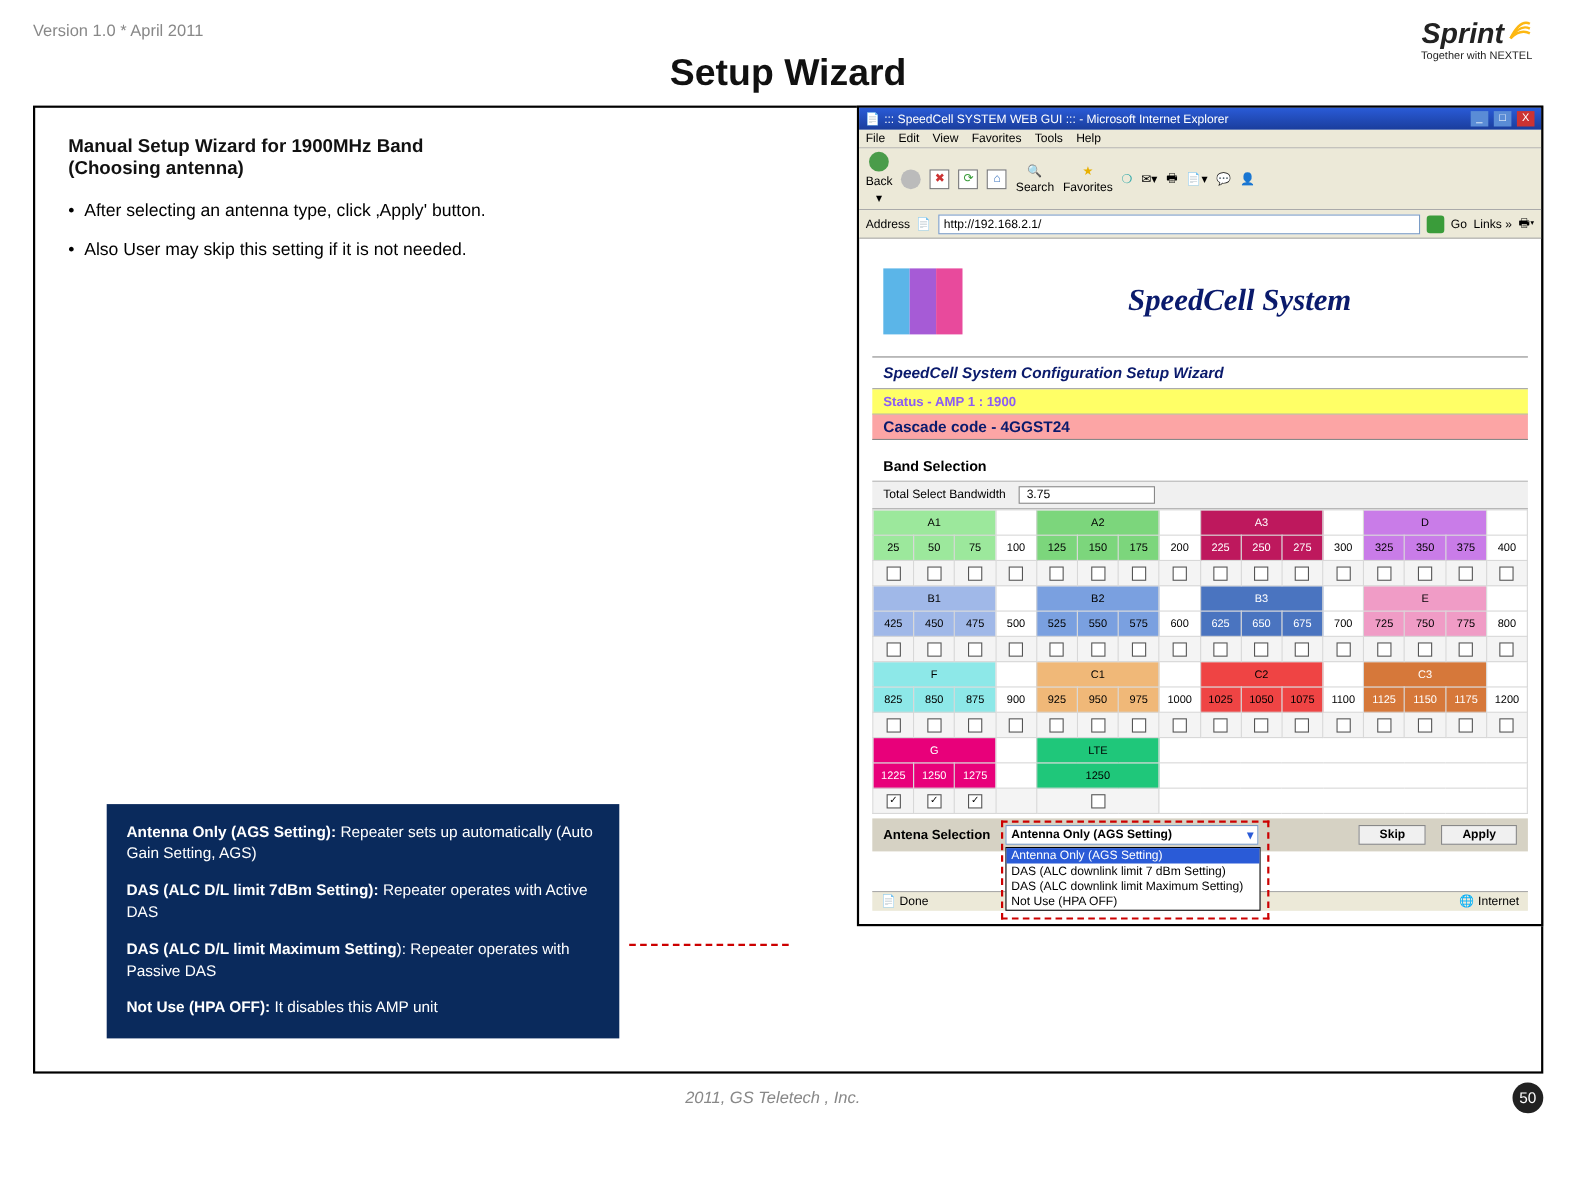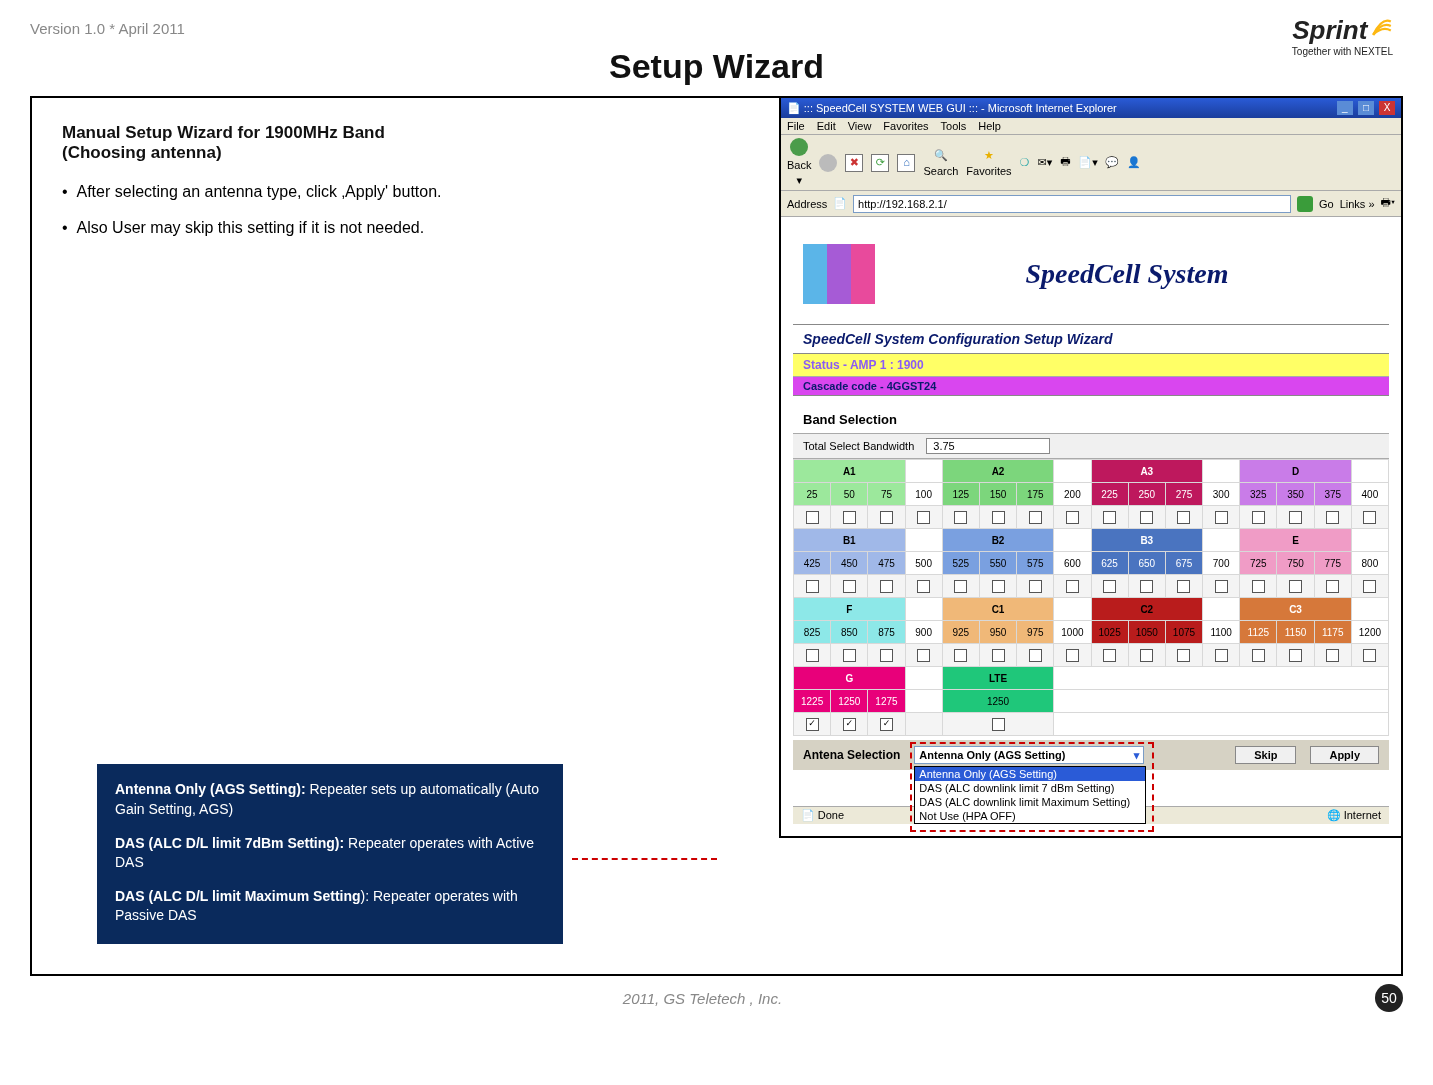--- a/index.html
+++ b/index.html
@@ -144,48 +144,48 @@
   .speedcell-title {
     flex:1;text-align:center;font-size:28px;font-weight:bold;font-style:italic;color:#0a1a6c;font-family:"Times New Roman",serif;
   }
   .wizard-header {
     background:#fff;border-top:1px solid #888;border-bottom:1px solid #888;padding:6px 10px;font-weight:bold;font-style:italic;color:#0a1a6c;font-size:14px;
   }
   .status-row {
     background:#ffff66;padding:4px 10px;font-weight:bold;font-size:12px;color:#8b5cf6;border-bottom:1px solid #aaa;
   }
   .cascade-row {
-    background:#d946ef;padding:3px 10px;font-size:11px;font-weight:bold;color:#0a1a6c;border-bottom:1px solid #888;
+    background:#fca5a5;padding:3px 10px;font-size:14px;font-weight:bold;color:#0a1a6c;border-bottom:1px solid #888;
   }
   .band-selection-header {
     background:#fff;padding:6px 10px;font-weight:bold;font-size:13px;border-bottom:1px solid #aaa;
   }
   .total-bw-row {
     background:#f0f0f0;padding:4px 10px;font-size:11px;display:flex;align-items:center;gap:12px;border-bottom:1px solid #aaa;
   }
   .bw-input { background:#fff;border:1px solid #888;padding:1px 6px;width:110px;font-size:11px; }
   table.band-grid {
     border-collapse: collapse;
     width: 100%;
     font-size: 10px;
     table-layout: fixed;
   }
   table.band-grid td {
     border: 1px solid #d8d8d8;
     text-align: center;
     padding: 2px 0;
     height: 18px;
   }
-  .hdr { font-weight: bold; }
+  .hdr { font-weight: normal; }
   .cb { display:inline-block;width:11px;height:11px;border:1px solid #555;background:#fff;vertical-align:middle; }
   .cb.chk::after { content:"✓";font-size:9px;line-height:9px;color:#000;display:block; }
   
   .bg-A1{background:#9ce89c;} .bg-A2{background:#7cd67c;} .bg-A3{background:#be185d;color:#fff;} .bg-D{background:#c97ce8;}
   .bg-B1{background:#a0b8e8;} .bg-B2{background:#7aa0e0;} .bg-B3{background:#4a74c0;color:#fff;} .bg-E{background:#f09cc6;}
-  .bg-F{background:#8de8e8;} .bg-C1{background:#f0b878;} .bg-C2{background:#b91c1c;} .bg-C3{background:#d6783a;color:#fff;}
+  .bg-F{background:#8de8e8;} .bg-C1{background:#f0b878;} .bg-C2{background:#ef4444;} .bg-C3{background:#d6783a;color:#fff;}
   .bg-G{background:#e8007a;color:#fff;} .bg-LTE{background:#1fc77a;}
   .cb-cell{background:#f4f4f4;}
   .antenna-row {
     background:#d6d2c4;padding:6px 10px;font-size:12px;font-weight:bold;display:flex;align-items:center;gap:14px;position:relative;
   }
   .ant-select-box {
     position:relative;
     width:230px;
   }
   .ant-select-input {
@@ -241,20 +241,21 @@
     <span>Manual Setup Wizard for 1900MHz Band</span><br>
     <span> (Choosing antenna)</span>
   </div>
   <div class="bullet">•&nbsp;&nbsp;<span>After selecting an antenna type, click ‚Apply' button.</span></div>
   <div class="bullet">•&nbsp;&nbsp;<span>Also User may skip this setting if it is not needed.</span></div>
 
   <div class="info-box">
     <p><b>Antenna Only (AGS Setting):</b><span>  Repeater sets up automatically (Auto Gain Setting, AGS)</span></p>
     <p><b>DAS (ALC D/L limit 7dBm Setting):</b><span> Repeater operates with Active DAS</span></p>
     <p><b>DAS (ALC D/L limit  Maximum Setting</b><span>): Repeater operates with Passive DAS</span></p>
+    <p><b>Not Use (HPA OFF):</b><span> It  disables this AMP unit</span></p>
   </div>
 
   <div class="red-dash-line" style="left:540px;width:145px;top:760px;"></div>
 
   <div class="screenshot">
     <div class="ie-titlebar">
       <span><span>📄</span> <span>::: SpeedCell SYSTEM WEB GUI ::: - Microsoft Internet Explorer</span></span>
       <span class="win-controls">
         <span>_</span>
         <span>□</span>

